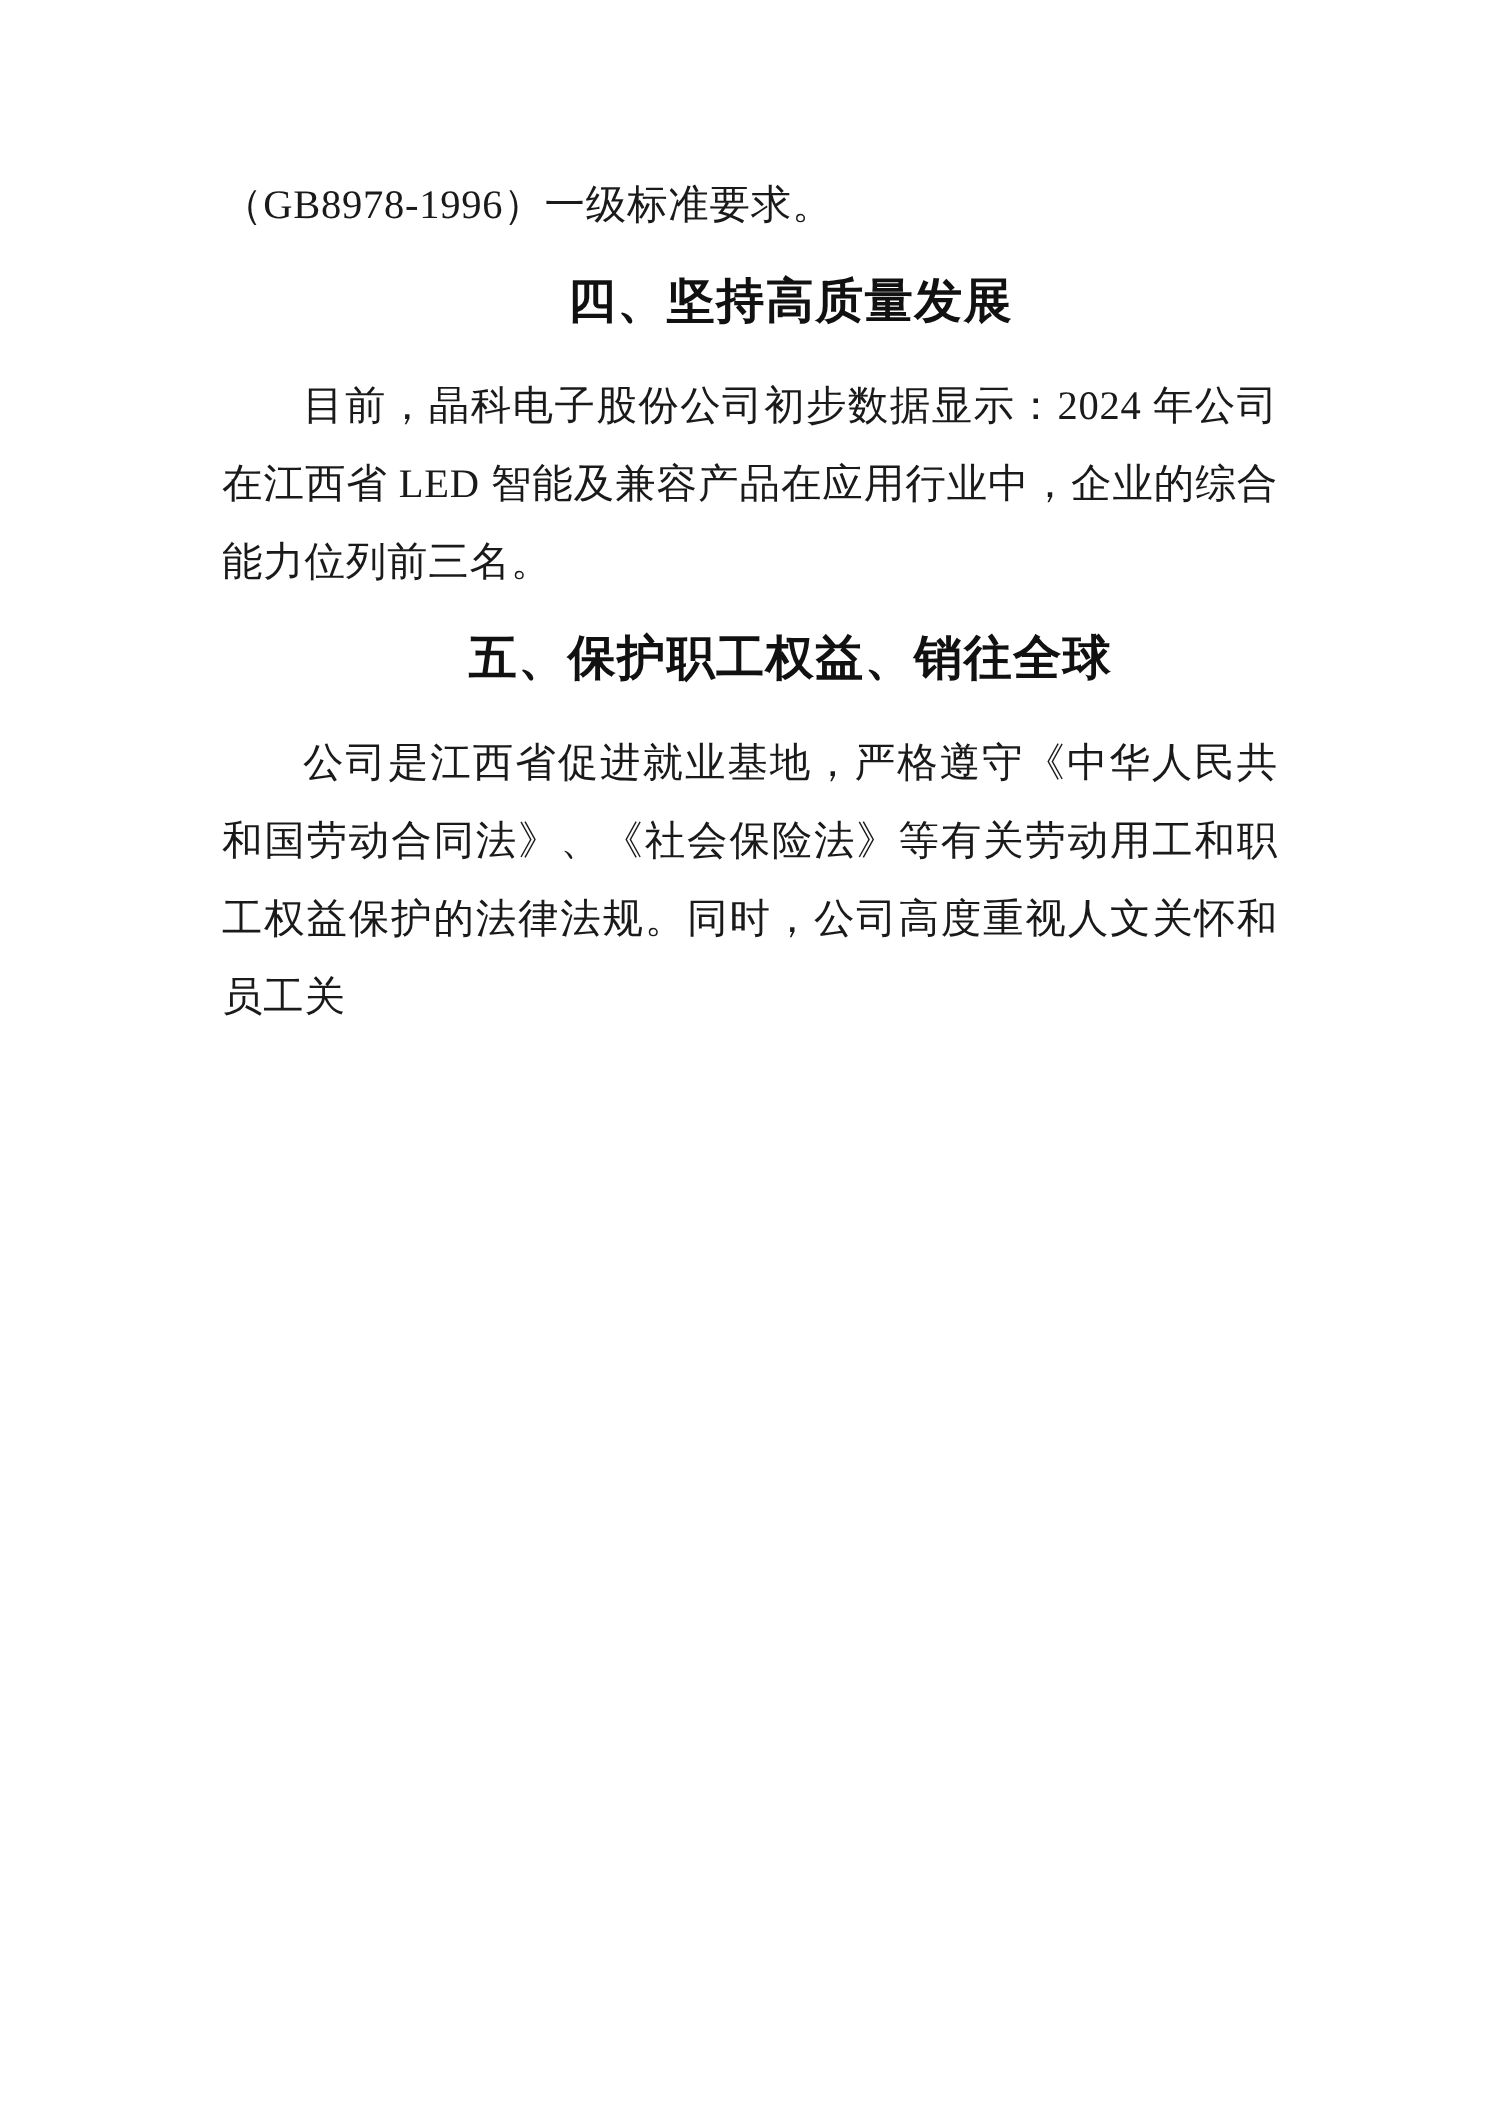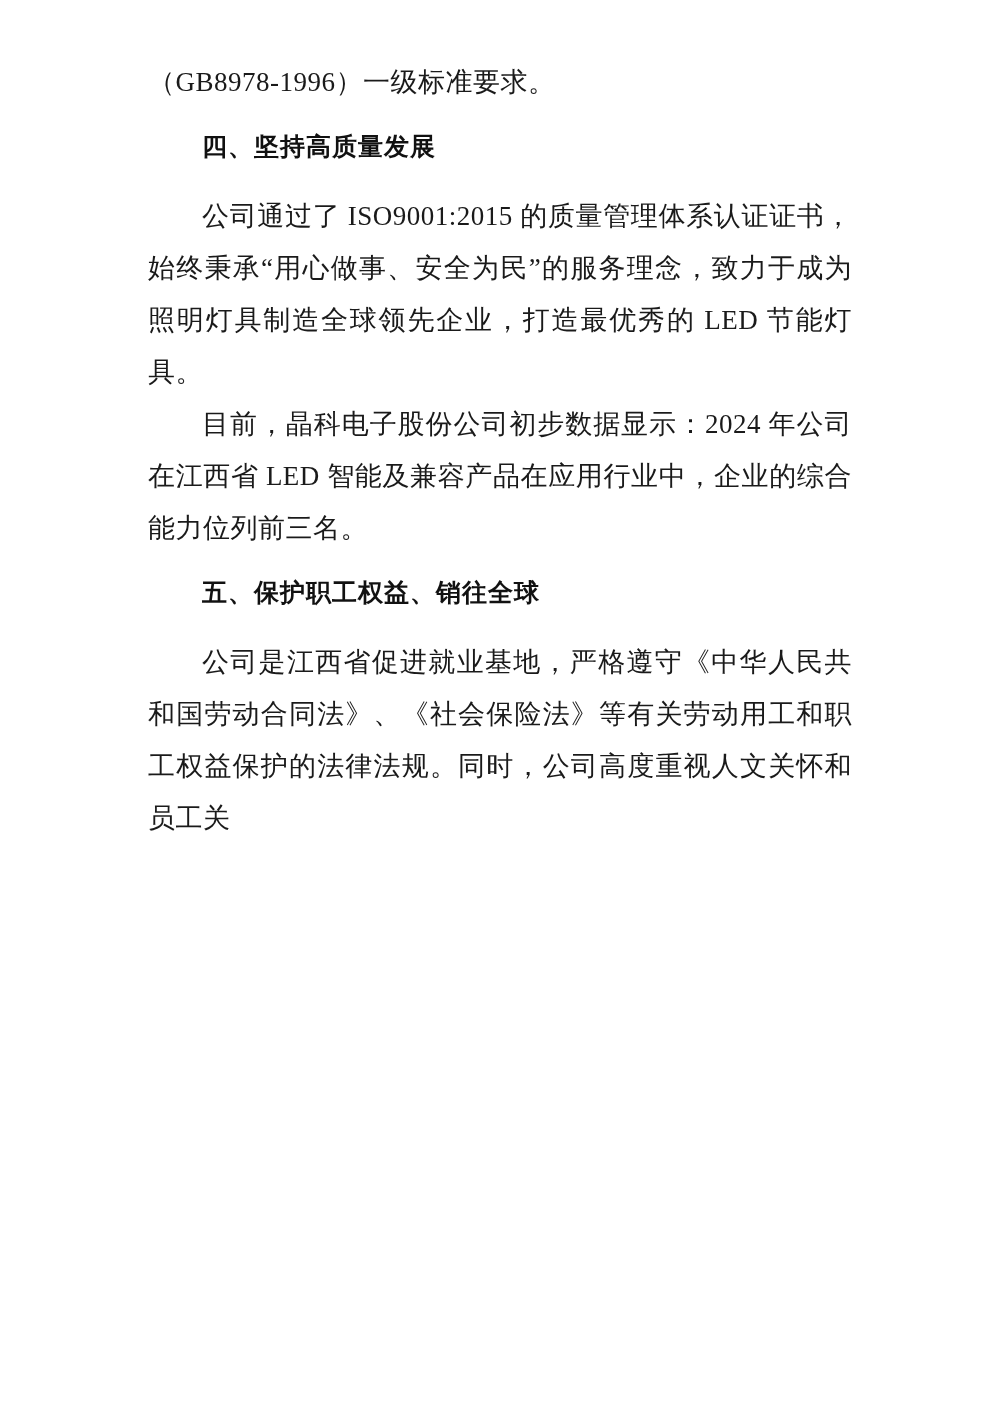--- a/index.html
+++ b/index.html
@@ -6,58 +6,57 @@
     margin: 0;
     padding: 0;
     background: #ffffff;
   }
   .page {
     position: relative;
     box-sizing: border-box;
     width: 1000px;
     height: 1414px;
     background: #ffffff;
-    padding: 56px 148px 0 148px;
+    padding: 110px 148px 0 148px;
     overflow: hidden;
   }
   .doc-text {
     margin: 0;
     font-family: "Liberation Serif", "DejaVu Serif", serif;
     font-size: 27px;
     line-height: 52px;
     color: #1a1a1a;
     text-align: justify;
     text-indent: 54px;
     letter-spacing: 0.5px;
   }
   .continuation {
     text-indent: 0;
   }
   .section-heading {
     margin: 12px 0 18px 0;
     font-family: "Liberation Sans", "DejaVu Sans", sans-serif;
-    font-size: 25px;
+    font-size: 32px;
     line-height: 52px;
     font-weight: 700;
     color: #111111;
     text-indent: 54px;
-    text-align: left;
+    text-align: center;
     letter-spacing: 1px;
   }
 </style>
 </head>
 <body>
 
 <div class="page">
 
   <p class="doc-text continuation">（GB8978-1996）一级标准要求。</p>
 
   <h2 class="section-heading">四、坚持高质量发展</h2>
 
-  <p class="doc-text">公司通过了 ISO9001:2015 的质量管理体系认证证书，始终秉承“用心做事、安全为民”的服务理念，致力于成为照明灯具制造全球领先企业，打造最优秀的 LED 节能灯具。</p>
 
 
 
   <p class="doc-text">目前，晶科电子股份公司初步数据显示：2024 年公司在江西省 LED 智能及兼容产品在应用行业中，企业的综合能力位列前三名。</p>
 
   <h2 class="section-heading">五、保护职工权益、销往全球</h2>
 
   <p class="doc-text">公司是江西省促进就业基地，严格遵守《中华人民共和国劳动合同法》、《社会保险法》等有关劳动用工和职工权益保护的法律法规。同时，公司高度重视人文关怀和员工关</p>
 
 </div>

